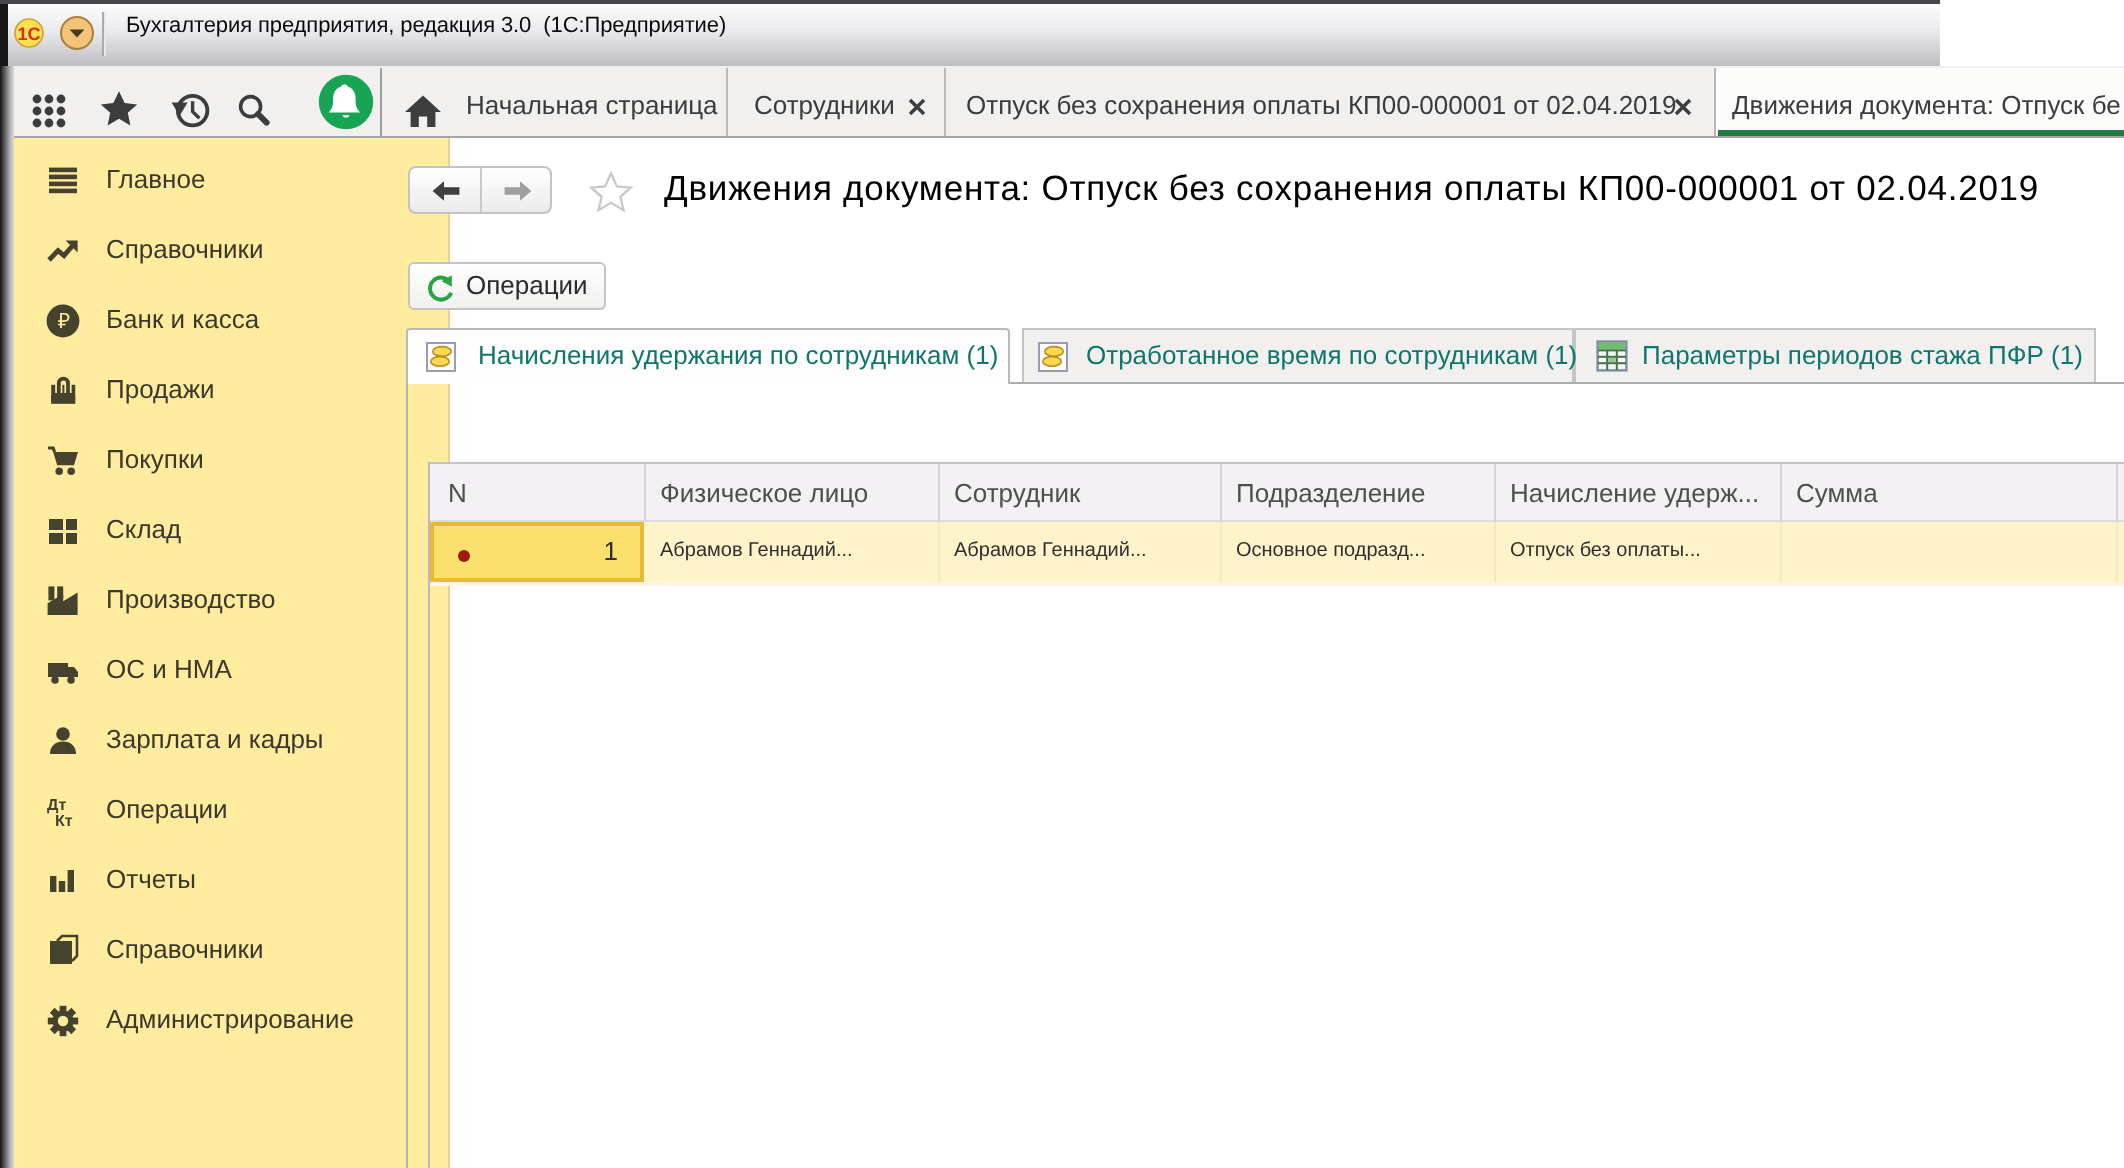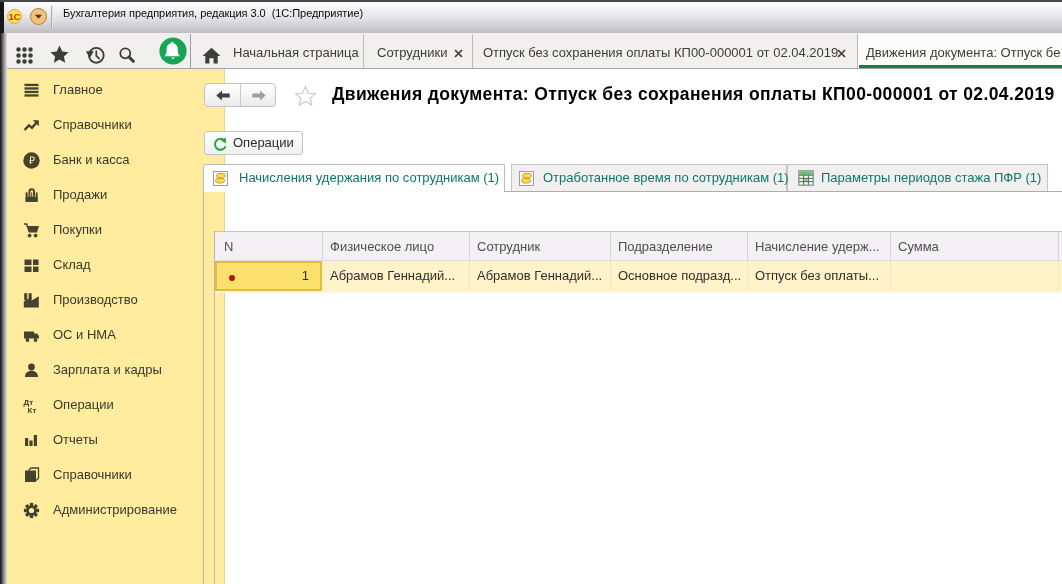--- a/index.html
+++ b/index.html
@@ -1,46 +1,46 @@
 <!DOCTYPE html>
 <html><head><meta charset="utf-8"><style>
 *{margin:0;padding:0;box-sizing:border-box}
 html,body{width:1062px;height:584px;overflow:hidden;background:#fff;font-family:"Liberation Sans",sans-serif}
 .abs{position:absolute}
-#titlebar{position:absolute;left:0;top:0;width:1062px;height:33px;background:linear-gradient(180deg,#fdfdfe 0%,#e9e9ed 45%,#bdbdc2 100%);border-top:2px solid #46464c}
+#titlebar{position:absolute;left:0;top:0;width:970px;height:33px;background:linear-gradient(180deg,#fdfdfe 0%,#e9e9ed 45%,#bdbdc2 100%);border-top:2px solid #46464c}
 #notch{position:absolute;left:0;top:0;width:4px;height:33px;background:#17171a}
 #tbtitle{position:absolute;left:63px;top:0;height:33px;line-height:23px;font-size:11px;letter-spacing:-0.05px;color:#0a0a0a}
 #tbdiv{position:absolute;left:51px;top:4px;width:1px;height:22px;background:#a9a9af;box-shadow:1px 0 0 #e8e8ec}
 #tabrow{position:absolute;left:0;top:33px;width:1062px;height:36px;background:#f1f0ee;border-bottom:1px solid #a6a6a6}
 #edge{position:absolute;left:0;top:33px;width:7px;height:551px;background:linear-gradient(90deg,#121212 0%,#3a3a3c 18%,#77777a 45%,#b2b2b4 72%,#dcdcde 100%)}
 #tooldiv{position:absolute;left:190px;top:34px;width:1px;height:34px;background:#9e9e9e}
 .vtb{position:absolute;top:34px;width:1px;height:34px;background:#bbbab8}
 .mtab{position:absolute;top:34px;height:36px;line-height:37px;font-size:13px;color:#3c3c3c;white-space:nowrap}
 #atab{position:absolute;left:857px;top:34px;width:205px;height:34px;background:#fcfcfb;border-left:1px solid #b8b8b8}
 #atabgreen{position:absolute;left:859px;top:65px;width:203px;height:3px;background:#1e7b46}
 #sidebar{position:absolute;left:7px;top:69px;width:218px;height:515px;background:#ffec9e;border-right:1px solid #e0d4a2}
 .mi{position:absolute;left:46px;height:18px;line-height:18px;font-size:13px;color:#3a392c;white-space:nowrap}
 .si{position:absolute;left:16px;width:17px;height:17px}
-#doctitle{position:absolute;left:332px;top:84px;font-size:17.5px;font-weight:bold;color:#000;letter-spacing:0.38px;white-space:nowrap}
+#doctitle{position:absolute;left:332px;top:84px;font-size:17.5px;font-weight:normal;color:#000;letter-spacing:0.38px;white-space:nowrap}
 #bfgroup{position:absolute;left:204px;top:83px;width:72px;height:24px;background:linear-gradient(#ffffff,#ebebeb);border:1px solid #c3c3c3;border-radius:4px}
 #bfdiv{position:absolute;left:35px;top:0;width:1px;height:22px;background:#c9c9c9}
 #refreshbtn{position:absolute;left:204px;top:131px;width:99px;height:24px;background:linear-gradient(#ffffff,#f0f0ee);border:1px solid #c4c4c4;border-radius:3px;font-size:13px;color:#2b2b2b;line-height:22px}
 #ptab1{position:absolute;left:203px;top:164px;width:302px;height:28px;background:#fdfdfd;border:1px solid #b9b9b9;border-bottom:none;border-radius:2px 2px 0 0}
 #ptab2{position:absolute;left:511px;top:164px;width:276px;height:27px;background:#f1f0ee;border:1px solid #c5c5c5;border-bottom:none}
 #ptab3{position:absolute;left:787px;top:164px;width:261px;height:27px;background:#f1f0ee;border:1px solid #c5c5c5;border-bottom:none}
 .ptxt{position:absolute;top:0;height:27px;line-height:26px;font-size:13px;color:#0f766e;white-space:nowrap}
 #stripline{position:absolute;left:505px;top:191px;width:557px;height:1px;background:#adadad}
 #panelline{position:absolute;left:203px;top:192px;width:1px;height:392px;background:#b3b3b3}
 #tableleft{position:absolute;left:214px;top:231px;width:1px;height:353px;background:#b9b9b9}
 #thead{position:absolute;left:215px;top:231px;width:847px;height:30px;background:#f4f1f4;border-top:1px solid #c6c3c8;border-bottom:1px solid #dedbe0}
 .hsep{position:absolute;top:0;width:1px;height:29px;background:#d6d3d9}
 .htxt{position:absolute;top:0;height:29px;line-height:29px;font-size:13px;color:#4f4f4f;white-space:nowrap}
 #trow{position:absolute;left:215px;top:261px;width:847px;height:30px;background:#fff3c9}
 .rsep{position:absolute;top:0;width:1px;height:30px;background:#f0e7c5}
-.rtxt{position:absolute;top:0;height:30px;line-height:30px;font-size:13px;color:#2f2f2f;white-space:nowrap}
+.rtxt{position:absolute;top:0;height:30px;line-height:30px;font-size:10px;color:#2f2f2f;white-space:nowrap}
 #selcell{position:absolute;left:0px;top:0px;width:107px;height:30px;background:#fbe06e;border:2px solid #e7ba3e;font-size:13px;color:#2f2f2f;line-height:26px;text-align:right;padding-right:11px}
 #reddot{position:absolute;left:12px;top:12px;width:6px;height:6px;border-radius:50%;background:#9e1a12}
 </style></head>
 <body>
 <div id="titlebar">
   <div id="notch"></div>
   <svg class="abs" style="left:7px;top:7px" width="15" height="15" viewBox="0 0 15 15">
       <circle cx="7.5" cy="7.5" r="7" fill="#ffe14d" stroke="#c9a23e" stroke-width="0.8"></circle>
       <text x="7.5" y="11" font-size="9" font-weight="bold" font-family="Liberation Sans" fill="#d92b1e" text-anchor="middle">1С</text>
     </svg>

